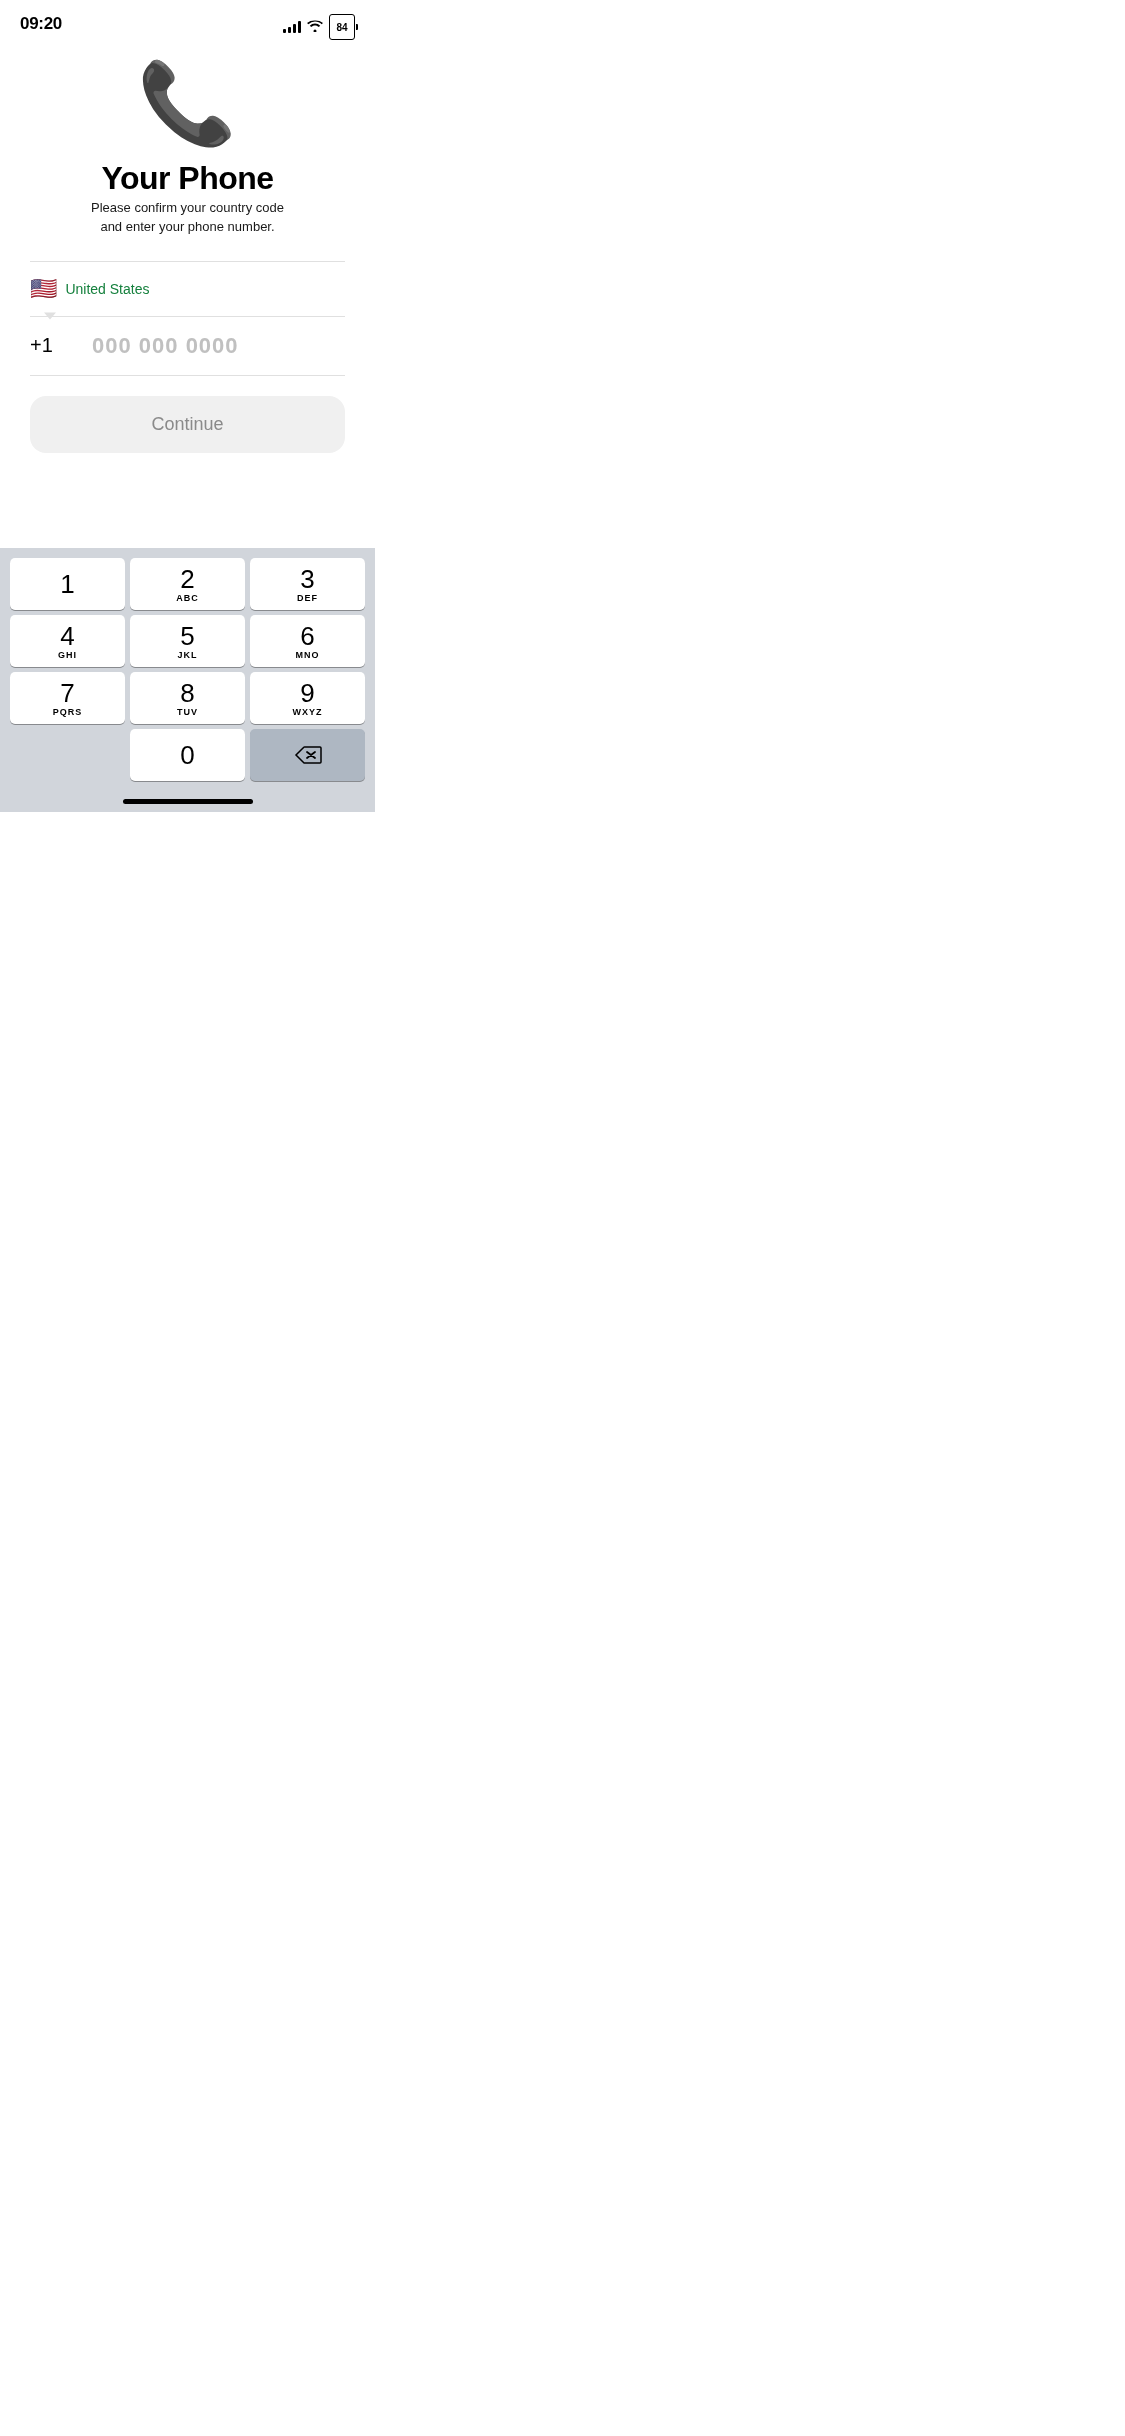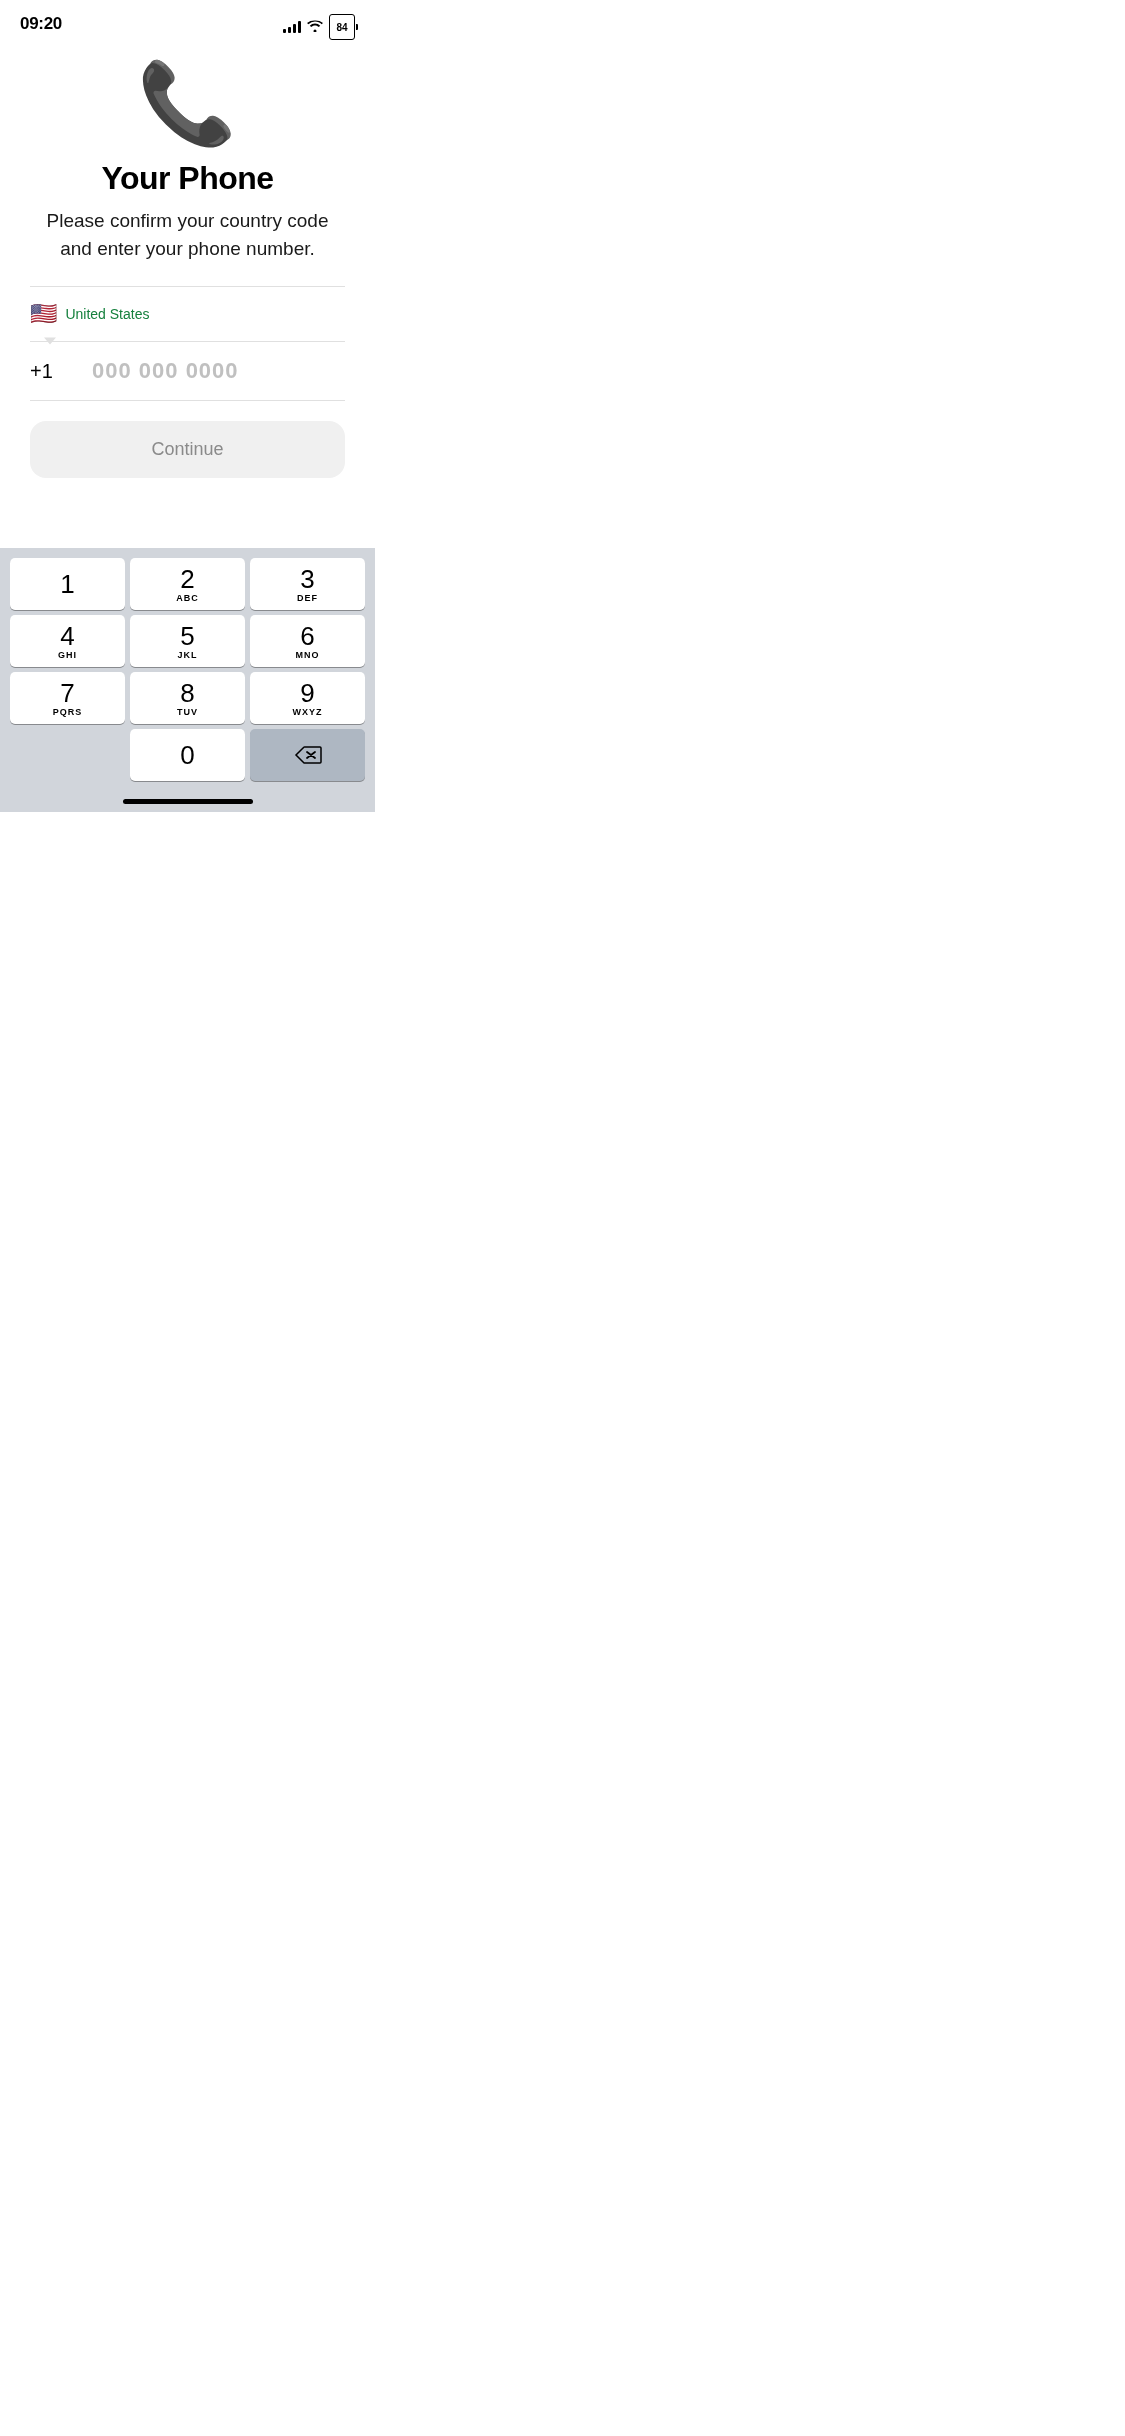--- a/index.html
+++ b/index.html
@@ -96,27 +96,27 @@
       margin-bottom: 16px;
       text-align: center;
     }
 
     
     .page-title {
       font-size: 32px;
       font-weight: 800;
       color: #000;
       text-align: center;
-      margin-bottom: 10px;
+      margin-bottom: 2px;
       letter-spacing: -0.5px;
     }
 
     
     .page-subtitle {
-      font-size: 19px;
+      font-size: 13px;
       font-weight: 400;
       color: #1a1a1a;
       text-align: center;
       line-height: 1.45;
       margin-bottom: 24px;
     }
 
     
     .divider {
       width: 100%;

